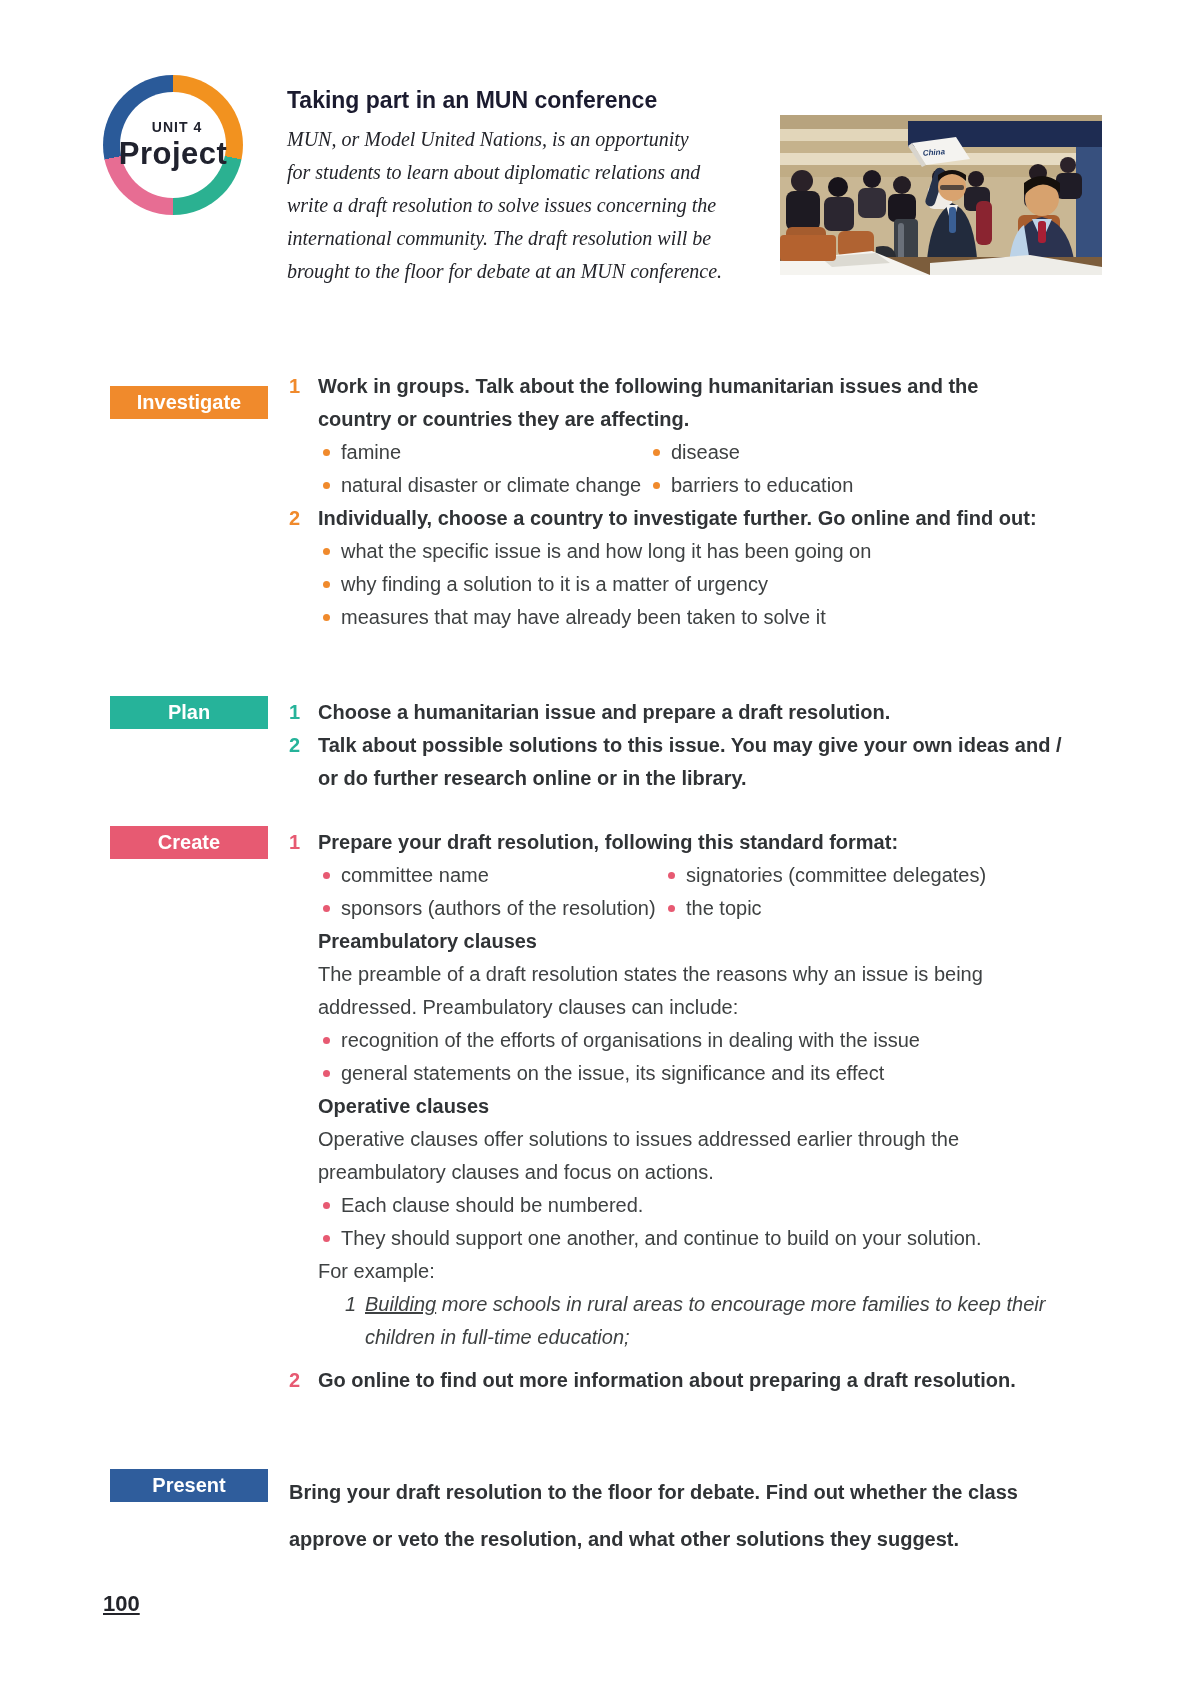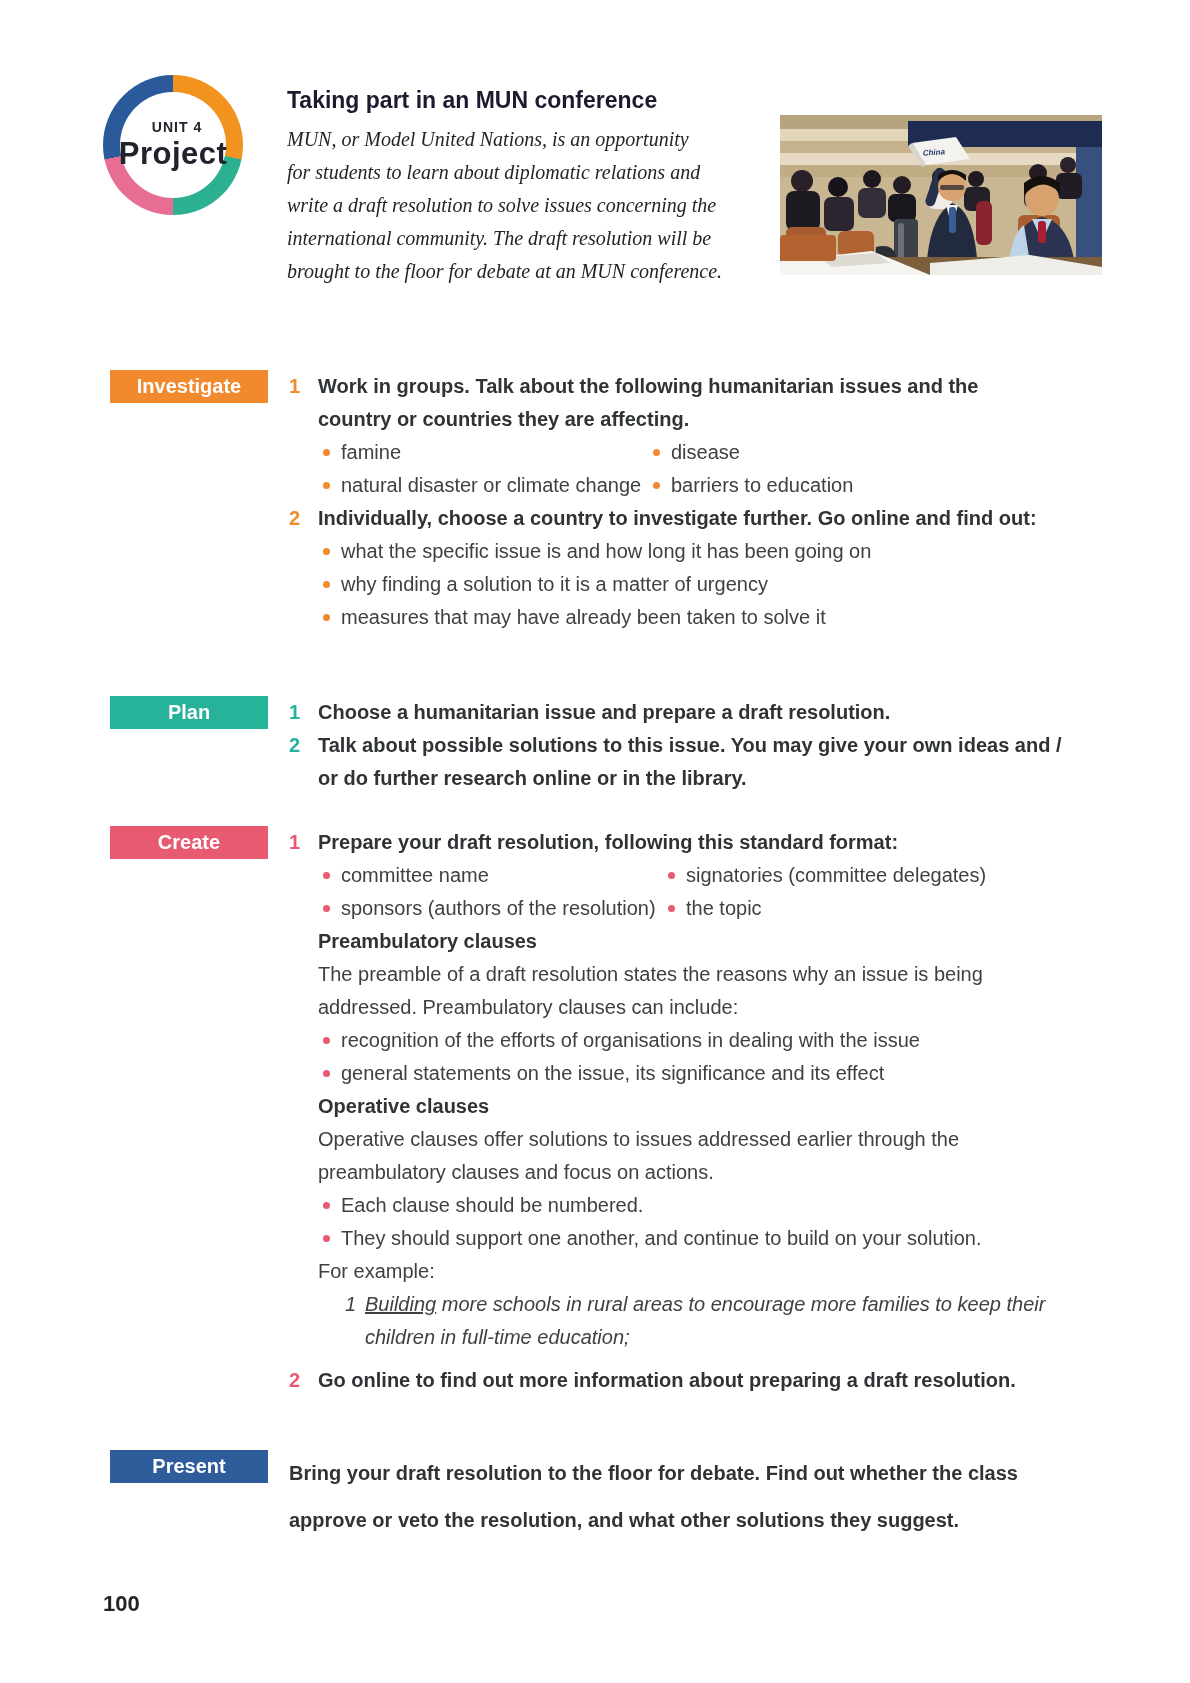--- a/index.html
+++ b/index.html
@@ -35,21 +35,21 @@
   .photo { margin-left:auto; margin-top:40px; width:322px; height:160px; flex-shrink:0; }
   .photo svg { display:block; width:100%; height:100%; }
 
   
   .section { display:flex; padding:0 88px 0 103px; }
   .label-col { width:186px; flex-shrink:0; padding-left:7px; }
   .badge {
     display:block; width:158px; height:33px; line-height:33px;
     text-align:center; color:#ffffff; font-size:20px; font-weight:700;
   }
-  .badge-investigate { background:#F08A2C; }
+  .badge-investigate { background:#F08A2C;margin-top:16px; }
   .badge-plan { background:#26B39A; }
   .badge-create { background:#E75A72; }
   .badge-present { background:#2F5D9C; }
   .content-col { flex:1; font-size:20px; line-height:33px; }
 
   .item { display:flex; }
   .item .num { width:29px; flex-shrink:0; font-weight:700; }
   .num-orange { color:#F08A2C; }
   .num-teal { color:#26B39A; }
   .num-pink { color:#E75A72; }
@@ -68,21 +68,21 @@
   .bul-grid .bullet { padding-right:10px; }
 
   .example { display:flex; padding-left:27px; font-style:italic; color:#3e4142; }
   .ex-num { width:20px; flex-shrink:0; }
   .ex-text { flex:1; white-space:pre-line; }
   .underlined { text-decoration:underline; }
   .mt10 { margin-top:10px; }
 
   .present-text { font-weight:700; color:#303336; white-space:pre-line; font-size:20px; line-height:47px; }
 
-  .page-num { position:absolute; left:103px; bottom:66px; font-size:22px; font-weight:700; color:#23242a; }
+  .page-num { position:absolute; left:103px; bottom:66px; font-size:22px; font-weight:700; color:#23242a;text-decoration:underline; }
 </style>
 </head>
 <body>
 
 <div class="page">
 
   <div class="header">
     <div class="logo-wrap">
       <div class="ring">
         <div class="ring-inner">
@@ -306,21 +306,21 @@
       </div>
       <div class="item mt10">
         <span class="num num-pink">2</span>
         <div class="body">
             <div class="item-text">Go online to find out more information about preparing a draft resolution.</div>
           </div>
       </div>
     </div>
   </div>
 
-  <div class="section" style="margin-top:53px">
+  <div class="section" style="margin-top:72px">
     <div class="label-col">
       <span class="badge badge-present">Present</span>
     </div>
     <div class="content-col">
       <div class="present-text">Bring your draft resolution to the floor for debate. Find out whether the class
 approve or veto the resolution, and what other solutions they suggest.</div>
     </div>
   </div>
 
   <div class="page-num">100</div>

